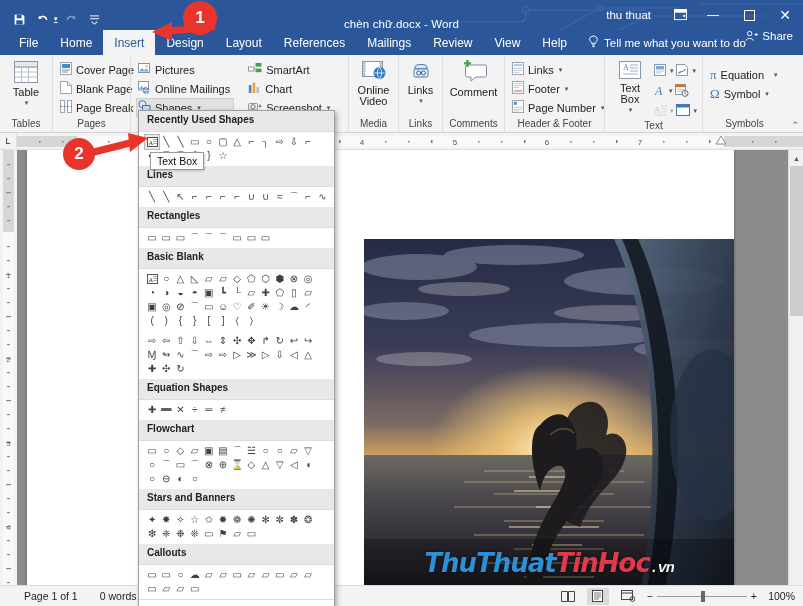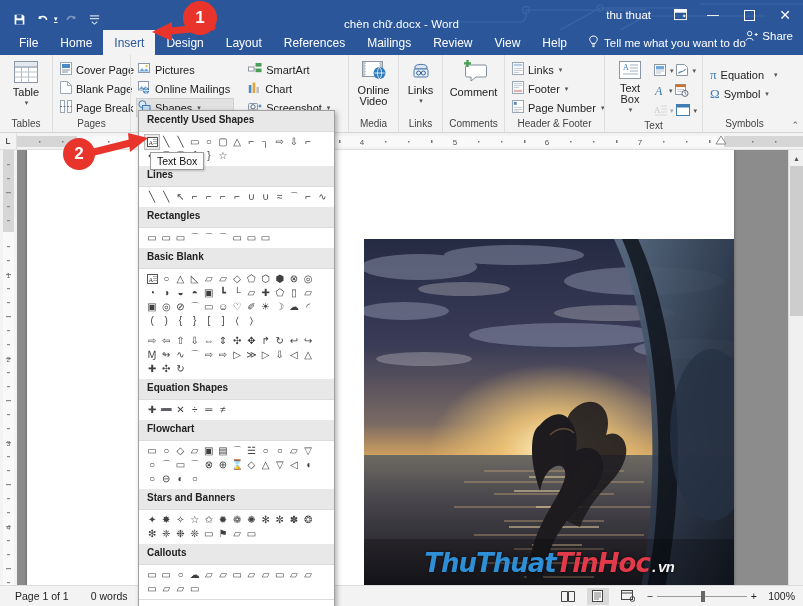--- a/index.html
+++ b/index.html
@@ -146,21 +146,21 @@
     border:1px solid #9a9a9a; font-size:10.5px; padding:2px 6px; z-index:60; color:#111;
     box-shadow:1px 1px 2px rgba(0,0,0,.2);
   }
 
   
   .statusbar {
     position:absolute; left:0; bottom:0; width:803px; height:21px;
     background:#f3f3f3; border-top:1px solid #dcdcdc;
     display:flex; align-items:center; font-size:10.5px; color:#222;
   }
-  .sb-left { display:flex; align-items:center; gap:22px; padding-left:15px; }
+  .sb-left { display:flex; align-items:center; gap:22px; padding-left:24px; }
   .sb-right { position:absolute; right:8px; display:flex; align-items:center; gap:8px;}
   .viewbtn { width:22px; height:17px; display:flex;align-items:center;justify-content:center; color:#333;}
   .viewbtn.active { background:#dadada; }
   .zslider { display:flex; align-items:center; gap:4px; }
   .ztrack { width:90px; height:1px; background:#9a9a9a; position:relative; }
   .zthumb { position:absolute; left:44px; top:-5px; width:4px; height:11px; background:#666; }
   .zlabel { width:30px; text-align:right; }
 
   
   .marker {

